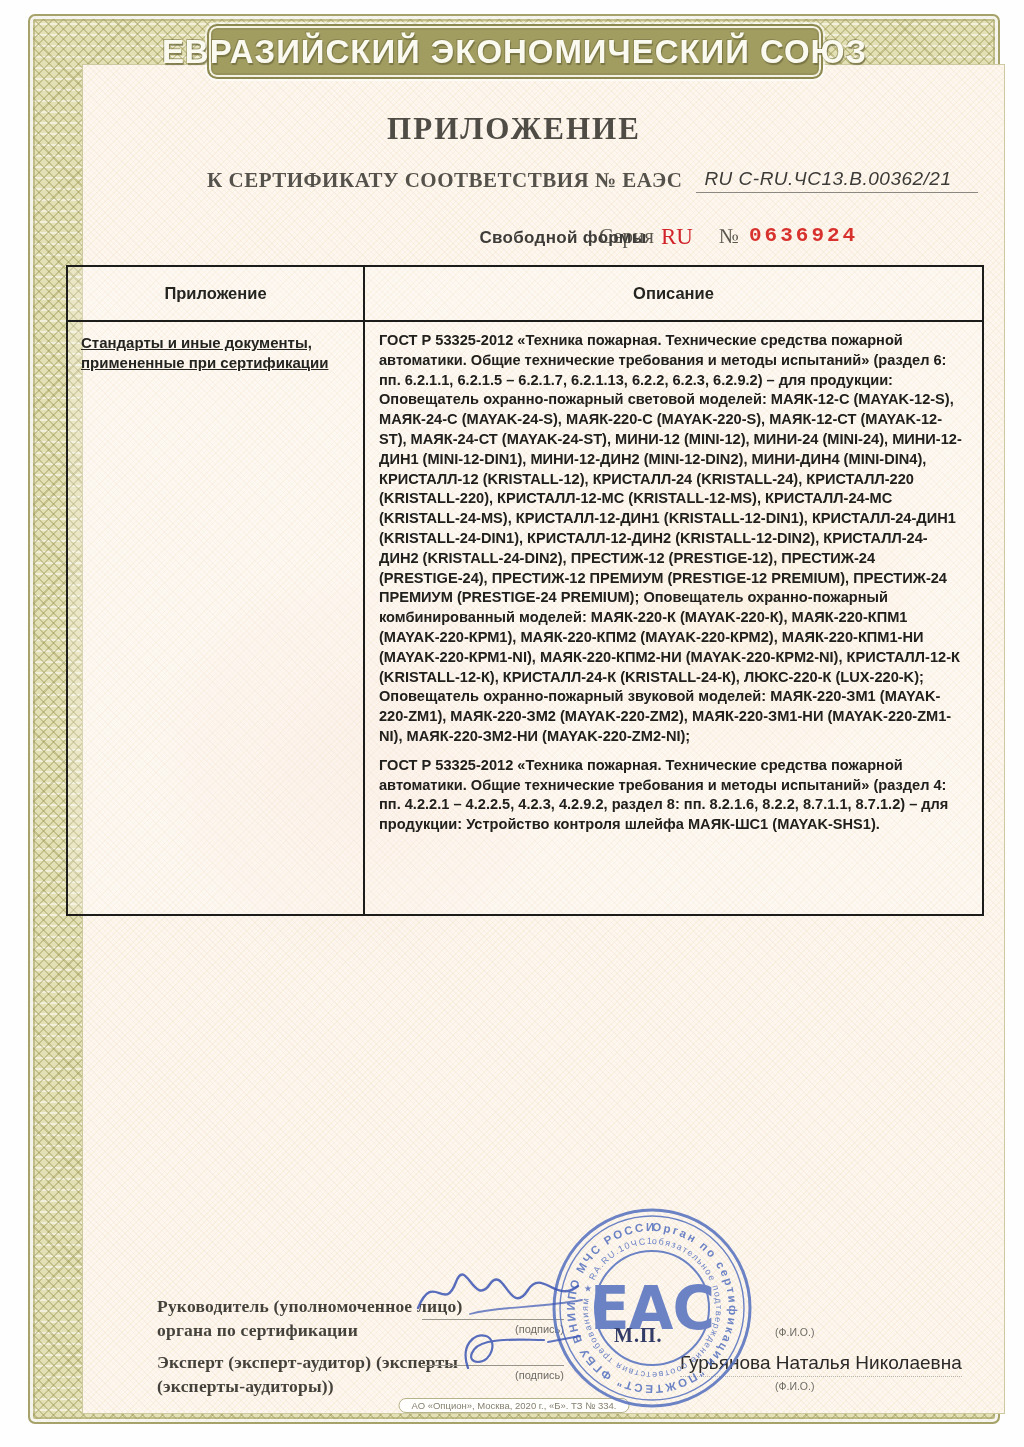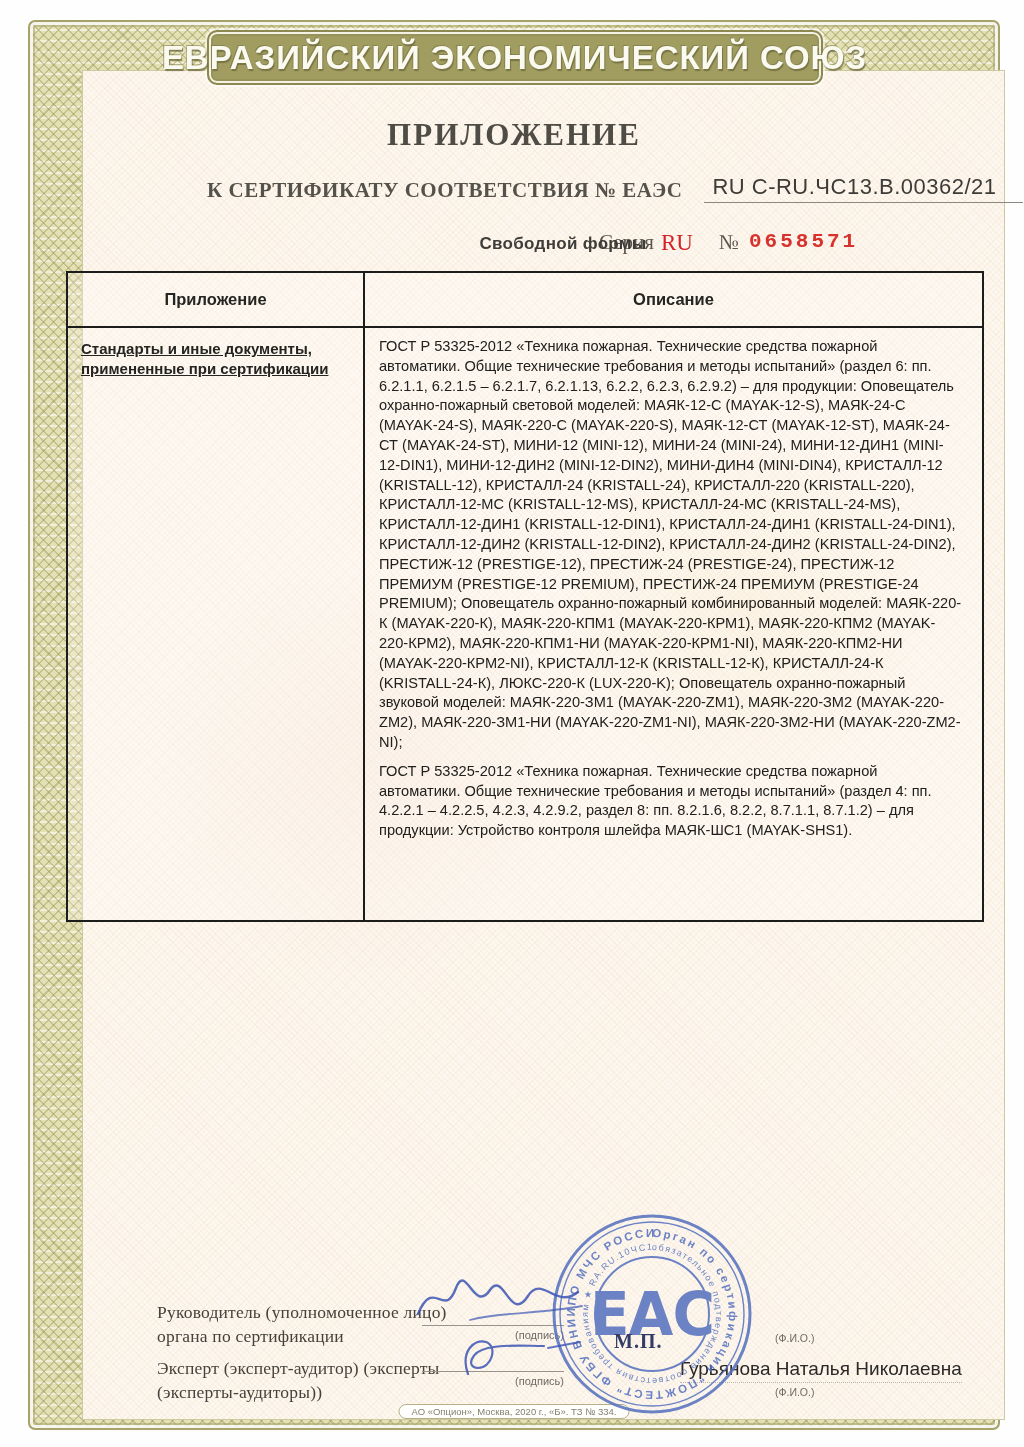--- a/index.html
+++ b/index.html
@@ -1,21 +1,21 @@
 <!DOCTYPE html>
 <html><head>
 <meta charset="utf-8">
 <style>
   * { margin:0; padding:0; box-sizing:border-box; }
   html,body { width:1024px; height:1447px; background:#ffffff; font-family:"Liberation Sans", sans-serif; }
   .page { position:relative; width:1024px; height:1447px; background:#fefefe; overflow:hidden; }
 
   
   .sheet {
-    position:absolute; left:28px; top:20px; width:972px; height:1410px;
+    position:absolute; left:28px; top:14px; width:972px; height:1410px;
     background:
       repeating-linear-gradient(45deg, rgba(146,142,70,.38) 0 1.5px, transparent 1.5px 7px),
       repeating-linear-gradient(-45deg, rgba(146,142,70,.38) 0 1.5px, transparent 1.5px 7px),
       repeating-linear-gradient(0deg, rgba(255,255,255,.5) 0 2px, transparent 2px 11px),
       #e4e0b6;
     border:2px solid #a6a269; border-radius:7px;
     box-shadow: inset 0 0 0 3px rgba(255,255,255,.85), inset 0 0 0 5px rgba(166,162,105,.55);
   }
   .inner {
     position:absolute; left:52px; top:48px; width:923px; height:1350px;
@@ -46,22 +46,22 @@
     position:absolute; left:0; top:95px; width:100%; text-align:center;
     font-family:"Liberation Serif", serif; font-weight:bold; font-size:31px;
     letter-spacing:2px; color:#4f4c46;
   }
   .cert-line { position:absolute; left:177px; top:152px; width:760px; display:flex; align-items:flex-end; }
   .cert-label {
     font-family:"Liberation Serif", serif; font-weight:bold; font-size:21px;
     color:#55524b; letter-spacing:.5px; white-space:nowrap;
   }
   .cert-number {
-    margin-left:22px; font-size:22px; color:#3d3b37; letter-spacing:.5px;
-    border-bottom:1.5px solid #8a8880; padding:0 26px 2px 8px; white-space:nowrap;
+    margin-left:14px; font-size:19px; color:#3d3b37; letter-spacing:.5px;
+    border-bottom:1.5px solid #8a8880; padding:0 26px 2px 8px; white-space:nowrap;font-style:italic;
   }
   .series-line { position:absolute; left:0; top:190px; width:100%; height:30px;margin-top:18px; }
   .series-label { position:absolute; left:569px; font-family:"Liberation Serif", serif; font-size:21px; color:#5a564e; }
   .series-value { position:absolute; left:631px; font-family:"Liberation Serif", serif; font-weight:normal; font-size:23px; color:#d2232a; }
   .number-sign  { position:absolute; left:689px; font-family:"Liberation Serif", serif; font-size:21px; color:#5a564e; }
   .blank-number { position:absolute; left:719px; font-family:"Liberation Mono", monospace; font-weight:bold; font-size:21px; letter-spacing:3px; color:#d8322e; }
   .form-type {
     position:absolute; left:0; top:212px; width:988px; text-align:center;
     font-weight:bold; font-size:17px; color:#3e3c38; letter-spacing:.3px;margin-left:39px;
   }
@@ -71,26 +71,26 @@
     position:absolute; left:36px; top:249px; width:918px; height:651px;
     border:2px solid #1c1c1a; background:rgba(255,252,248,.25); z-index:2;
   }
   .thead { display:flex; height:55px; border-bottom:2px solid #1c1c1a; }
   .th { display:flex; align-items:center; justify-content:center; font-weight:bold; font-size:16.5px; color:#242420; }
   .th1 { width:297px; border-right:2px solid #1c1c1a; }
   .th2 { flex:1; }
   .tbody { display:flex; height:592px; }
   .td1 { width:297px; border-right:2px solid #1c1c1a; padding:11px 10px 0 13px;
          font-weight:bold; font-size:15px; line-height:20px; color:#242420;text-decoration:underline; }
-  .td2 { flex:1; padding:9px 20px 0 14px; overflow:hidden; }
+  .td2 { flex:1; padding:9px 20px 0 14px; overflow:hidden;font-weight:bold; }
   .td2 p { font-size:14.6px; line-height:19.8px; color:#21201d; margin-bottom:9px; }
 
   
   .sig-label {
-    position:absolute; font-family:"Liberation Serif", serif; font-weight:normal;
+    position:absolute; font-family:"Liberation Serif", serif; font-weight:bold;
     font-size:17.5px; line-height:24px; color:#45423b; width:310px; letter-spacing:.2px;
   }
   .sig-line { position:absolute; width:142px; border-bottom:1.3px solid #97948c; height:20px; }
   .sig-caption { position:absolute; width:142px; text-align:right; font-size:11px; color:#6e6b64; }
   .fio-name { position:absolute; font-size:19px; color:#2a2927; white-space:nowrap; border-bottom:1px dotted #b9b6ae; padding-bottom:2px; }
   .fio-caption { position:absolute; font-size:10.5px; color:#6e6b64; }
   .mp-label { position:absolute; font-family:"Liberation Serif", serif; font-weight:bold; font-size:20px; letter-spacing:1px; color:#333c66; z-index:6; }
 
   .stamp { position:absolute; left:516px; top:1186px; width:212px; height:212px; opacity:.88; z-index:4; }
   .eac-logo {
@@ -122,21 +122,21 @@
 
     <div class="cert-line">
       <span class="cert-label">К СЕРТИФИКАТУ СООТВЕТСТВИЯ № ЕАЭС</span>
       <span class="cert-number">RU C-RU.ЧС13.В.00362/21</span>
     </div>
 
     <div class="series-line">
       <span class="series-label">Серия</span>
       <span class="series-value">RU</span>
       <span class="number-sign">№</span>
-      <span class="blank-number">0658571</span>
+      <span class="blank-number">0636924</span>
     </div>
 
     <div class="form-type">Свободной формы</div>
 
     <div class="cert-table">
       <div class="thead">
         <div class="th th1">Приложение</div>
         <div class="th th2">Описание</div>
       </div>
       <div class="tbody">

